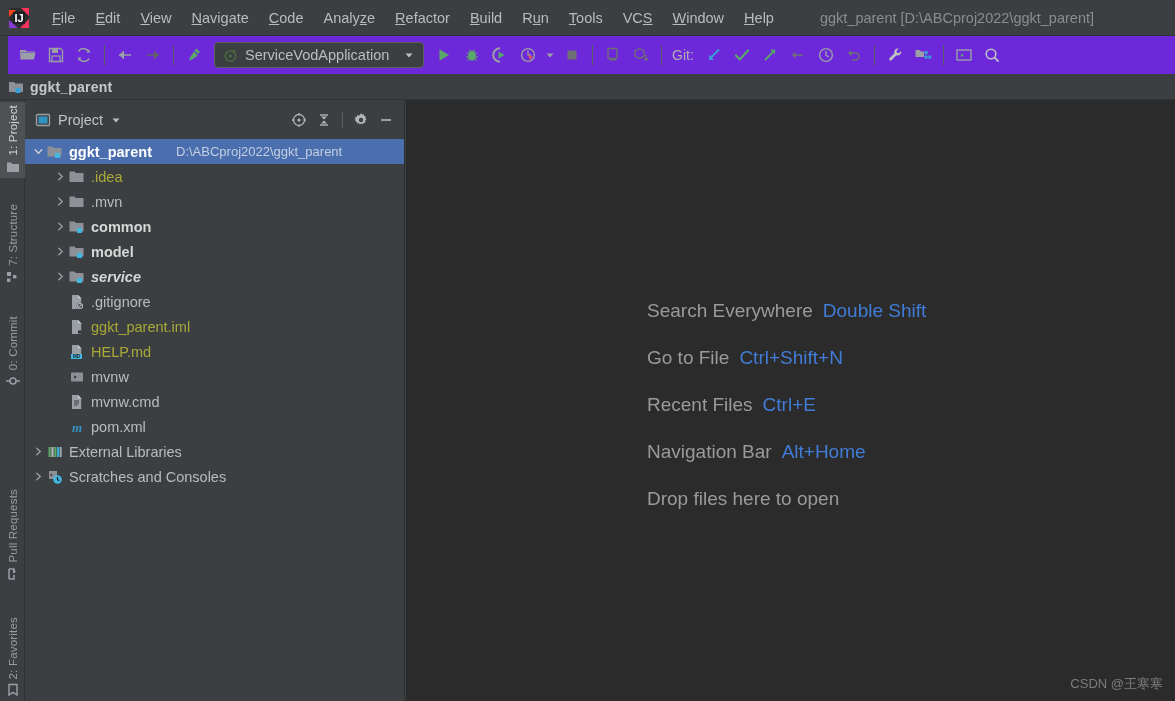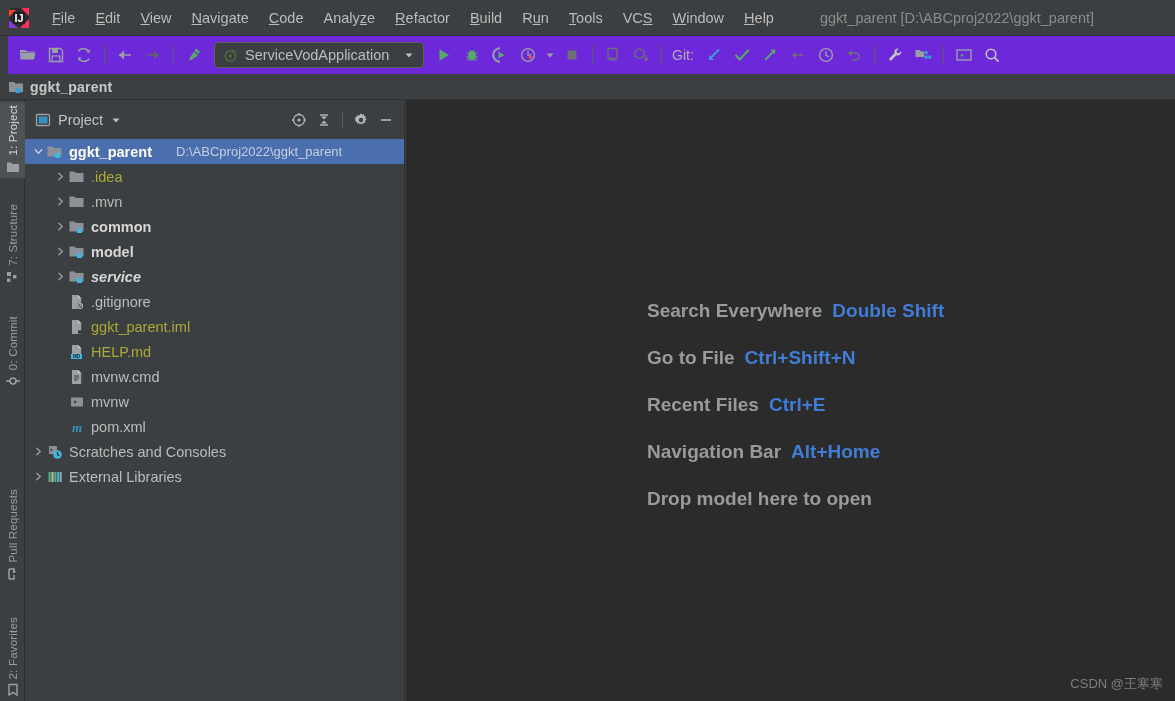--- a/index.html
+++ b/index.html
@@ -120,21 +120,21 @@
 
   
   .editor {
     position: absolute; top: 100px; left: 406px; width: 769px; height: 601px;
     background: #2b2b2b;
   }
   .hints {
     position: absolute; left: 241px; top: 200px;
     display: flex; flex-direction: column; gap: 25px;
   }
-  .hint-row { display: flex; align-items: baseline; gap: 10px; white-space: nowrap; font-weight: bold; }
+  .hint-row { display: flex; align-items: baseline; gap: 10px; white-space: nowrap; }
   .hint-label { color: #9a9a9a; font-size: 19px; }
   .hint-key { color: #417cd6; font-size: 19px; }
   .watermark {
     position: absolute; right: 12px; bottom: 8px;
     color: #7d7d7d; font-size: 13px; white-space: nowrap; margin-top: 20px;
   }
 </style>
 </head>
 <body>
 
@@ -535,70 +535,70 @@
               <path d="M3 1h6l3.2 3.2V10H3z" fill="#9aa0a6"></path>
               <path d="M9 1l3.2 3.2H9z" fill="#c8cbcd"></path>
               <rect x="2" y="10" width="11" height="5" fill="#40b6e0"></rect>
               <text x="7.5" y="14.1" font-size="4.6" fill="#1e1f22" text-anchor="middle" font-family="Liberation Sans, sans-serif" font-weight="bold">MD</text>
             </svg></span>
           <span class="tlabel yellow">HELP.md</span>
         </div>
         <div class="trow" style="padding-left: 28px;">
           <span class="arrow"></span>
           <span class="tico"><svg width="16" height="16" viewBox="0 0 16 16">
+              <rect x="2" y="3.5" width="12" height="9" rx="1" fill="#8d9197"></rect>
+              <path d="M5.2 6.2L7.8 8 5.2 9.8z" fill="#2f3133"></path>
+            </svg></span>
+          <span class="tlabel">mvnw</span>
+        </div>
+        <div class="trow" style="padding-left: 28px;">
+          <span class="arrow"></span>
+          <span class="tico"><svg width="16" height="16" viewBox="0 0 16 16">
               <path d="M3 1h6l3.2 3.2V15H3z" fill="#9aa0a6"></path>
               <path d="M9 1l3.2 3.2H9z" fill="#c8cbcd"></path>
               <path d="M5 7h5M5 9h5M5 11h3.5" stroke="#3c3f41" stroke-width="1"></path>
             </svg></span>
           <span class="tlabel">mvnw.cmd</span>
         </div>
         <div class="trow" style="padding-left: 28px;">
           <span class="arrow"></span>
           <span class="tico"><svg width="16" height="16" viewBox="0 0 16 16">
-              <rect x="2" y="3.5" width="12" height="9" rx="1" fill="#8d9197"></rect>
-              <path d="M5.2 6.2L7.8 8 5.2 9.8z" fill="#2f3133"></path>
-            </svg></span>
-          <span class="tlabel">mvnw</span>
-        </div>
-        <div class="trow" style="padding-left: 28px;">
-          <span class="arrow"></span>
-          <span class="tico"><svg width="16" height="16" viewBox="0 0 16 16">
               <text x="8" y="13" font-size="13" font-style="italic" font-weight="bold" fill="#3592c4" text-anchor="middle" font-family="Liberation Serif, serif">m</text>
             </svg></span>
           <span class="tlabel">pom.xml</span>
-        </div>
-        <div class="trow" style="padding-left: 6px;">
-          <span class="arrow">
-            <svg width="11" height="11" viewBox="0 0 11 11">
-              <path d="M3.8 2.2L7.3 5.5 3.8 8.8" fill="none" stroke="#9aa0a6" stroke-width="1.3" stroke-linecap="round"></path>
-            </svg>
-          </span>
-          <span class="tico"><svg width="16" height="16" viewBox="0 0 16 16">
-              <path d="M2 2h8v8H2z" fill="#8d9197"></path>
-              <path d="M3.5 4.2L6 5.9 3.5 7.6z" fill="#3c3f41"></path>
-              <circle cx="10.5" cy="10.5" r="4.3" fill="#40b6e0"></circle>
-              <path d="M10.5 7.9v2.8l1.8 1.1" stroke="#1e1f22" stroke-width="1.2" fill="none"></path>
-            </svg></span>
-          <span class="tlabel">Scratches and Consoles</span>
         </div>
         <div class="trow" style="padding-left: 6px;">
           <span class="arrow">
             <svg width="11" height="11" viewBox="0 0 11 11">
               <path d="M3.8 2.2L7.3 5.5 3.8 8.8" fill="none" stroke="#9aa0a6" stroke-width="1.3" stroke-linecap="round"></path>
             </svg>
           </span>
           <span class="tico"><svg width="16" height="16" viewBox="0 0 16 16">
               <rect x="1.5" y="3" width="2.2" height="10" fill="#59a869"></rect>
               <rect x="4.4" y="3" width="2.2" height="10" fill="#b2b6b9"></rect>
               <rect x="7.3" y="3" width="2.2" height="10" fill="#59a869"></rect>
               <rect x="10.2" y="3" width="2.2" height="10" fill="#40b6e0"></rect>
               <rect x="13.1" y="3" width="1.5" height="10" fill="#b2b6b9"></rect>
             </svg></span>
           <span class="tlabel">External Libraries</span>
         </div>
+        <div class="trow" style="padding-left: 6px;">
+          <span class="arrow">
+            <svg width="11" height="11" viewBox="0 0 11 11">
+              <path d="M3.8 2.2L7.3 5.5 3.8 8.8" fill="none" stroke="#9aa0a6" stroke-width="1.3" stroke-linecap="round"></path>
+            </svg>
+          </span>
+          <span class="tico"><svg width="16" height="16" viewBox="0 0 16 16">
+              <path d="M2 2h8v8H2z" fill="#8d9197"></path>
+              <path d="M3.5 4.2L6 5.9 3.5 7.6z" fill="#3c3f41"></path>
+              <circle cx="10.5" cy="10.5" r="4.3" fill="#40b6e0"></circle>
+              <path d="M10.5 7.9v2.8l1.8 1.1" stroke="#1e1f22" stroke-width="1.2" fill="none"></path>
+            </svg></span>
+          <span class="tlabel">Scratches and Consoles</span>
+        </div>
       </div>
   </div>
 
   <div class="editor">
     <div class="hints" id="hints-container">
         <div class="hint-row">
           <span class="hint-label">Search Everywhere</span>
           <span class="hint-key">Double Shift</span>
         </div>
         <div class="hint-row">
@@ -607,19 +607,19 @@
         </div>
         <div class="hint-row">
           <span class="hint-label">Recent Files</span>
           <span class="hint-key">Ctrl+E</span>
         </div>
         <div class="hint-row">
           <span class="hint-label">Navigation Bar</span>
           <span class="hint-key">Alt+Home</span>
         </div>
         <div class="hint-row">
-          <span class="hint-label">Drop model here to open</span>
+          <span class="hint-label">Drop files here to open</span>
         </div>
       </div>
     <div class="watermark">CSDN @王寒寒</div>
   </div>
 
 </div>
 
 </body></html>

